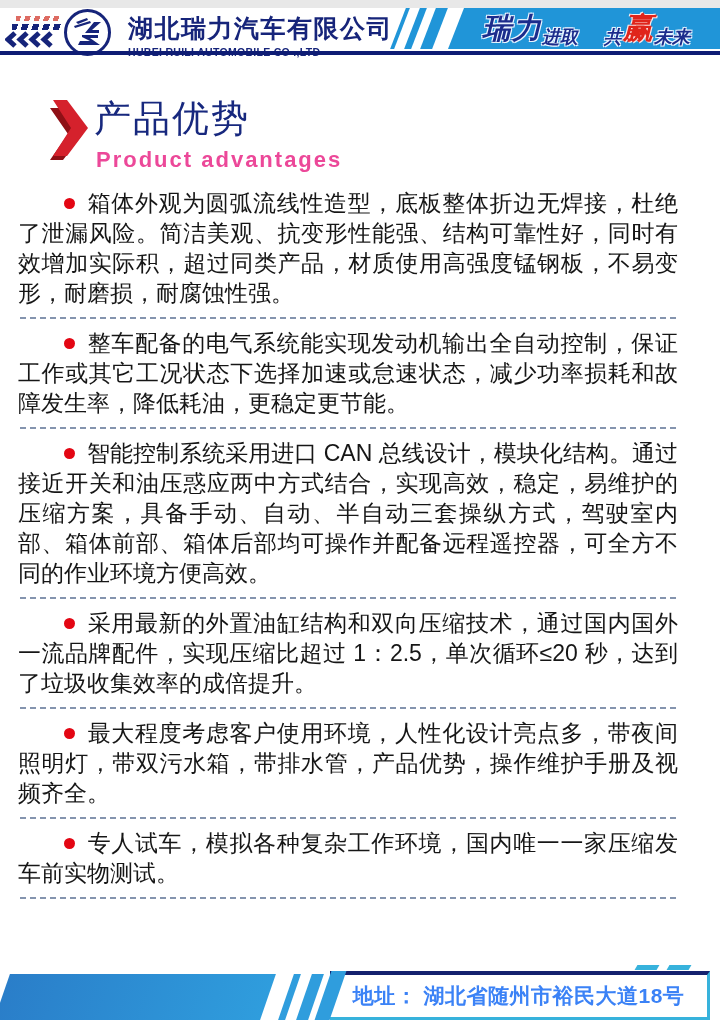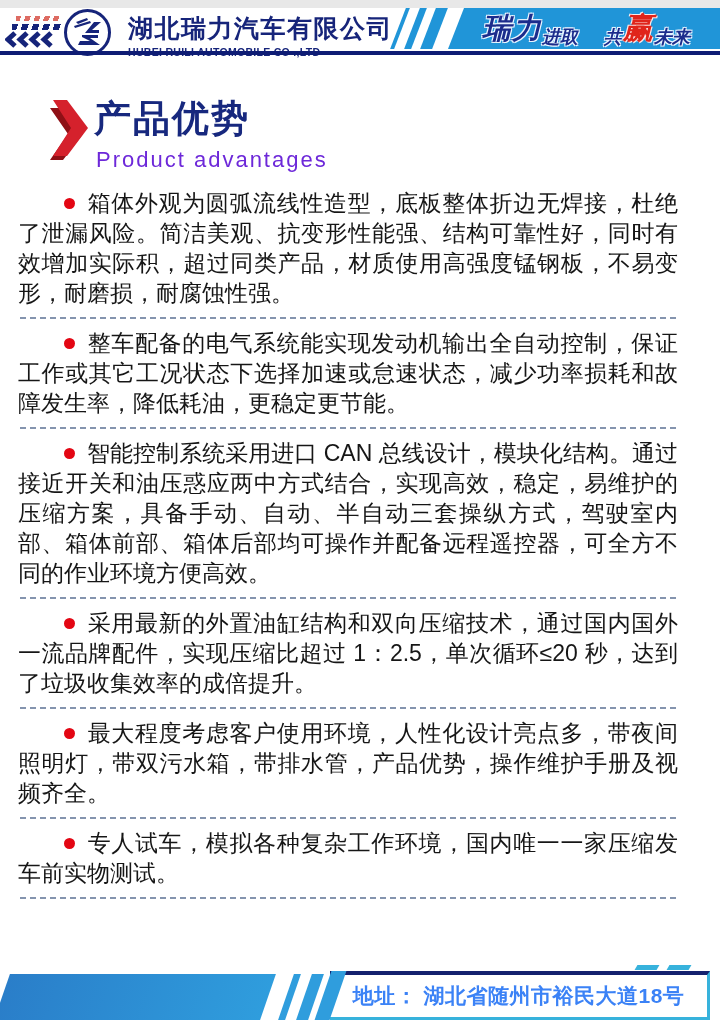--- a/index.html
+++ b/index.html
@@ -34,22 +34,22 @@
             text-shadow:1px 1px 0 #eaf5ff,-1px -1px 0 #eaf5ff,1px -1px 0 #eaf5ff,-1px 1px 0 #eaf5ff; }
   .sl-big   { font-size:29px; letter-spacing:1px; }
   .sl-small { font-size:18px; margin-top:4px; }
   .sl-gap   { width:26px; }
   .sl-red   { font-size:30px; color:#e0251b; margin:0 1px;
               text-shadow:1px 1px 0 #fbe9e8,-1px -1px 0 #fbe9e8; }
 
   
   .title-block   { position:absolute; left:50px; top:86px; }
   .title-chevron { position:absolute; left:0; top:4px; }
-  .heading-cn { margin-left:44px; font-size:37px; font-weight:bold; color:#17287e; letter-spacing:2px; }
-  .heading-en { margin-left:46px; font-size:22px; color:#6d28d9; letter-spacing:2px; margin-top:3px; }
+  .heading-cn { margin-left:44px; font-size:37px; font-weight:normal; color:#17287e; letter-spacing:2px; }
+  .heading-en { margin-left:46px; font-size:22px; color:#ec4899; letter-spacing:2px; margin-top:3px;font-weight:bold; }
 
   
   .content { position:absolute; left:18px; top:177px; width:660px; }
   .para  { font-size:23px; line-height:30px; color:#161616; text-align:justify;
            text-indent:46px; padding:3px 0; }
   .dot   { display:inline-block; width:11px; height:11px; border-radius:50%;
            background:#e30613; margin-right:12px; vertical-align:2px; }
   .sep   { border-top:2px dashed #8494ae; margin:6px 2px; height:0; }
 
   

